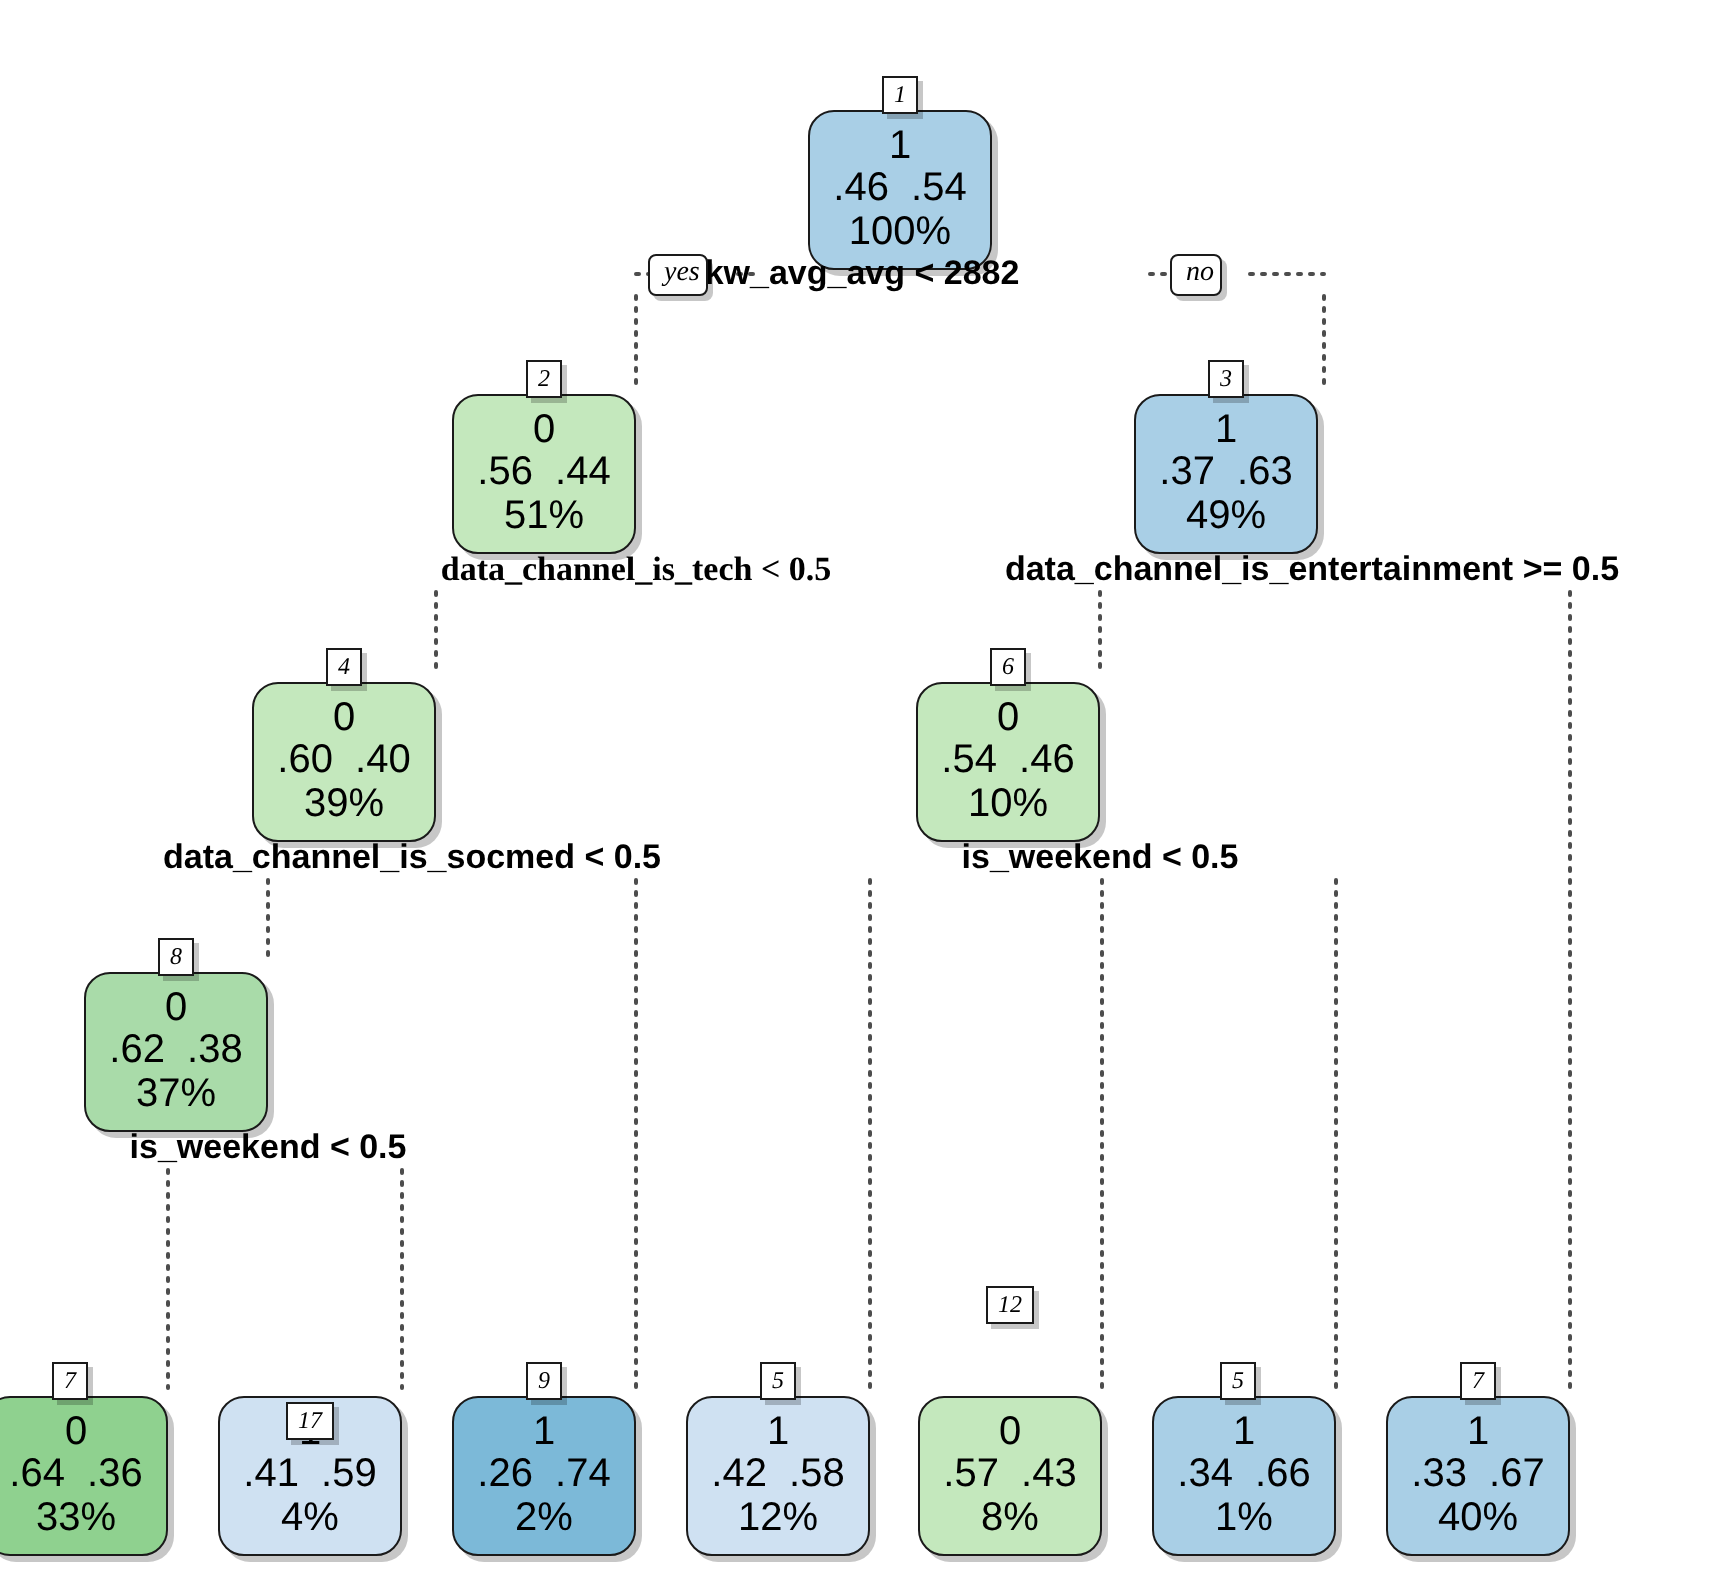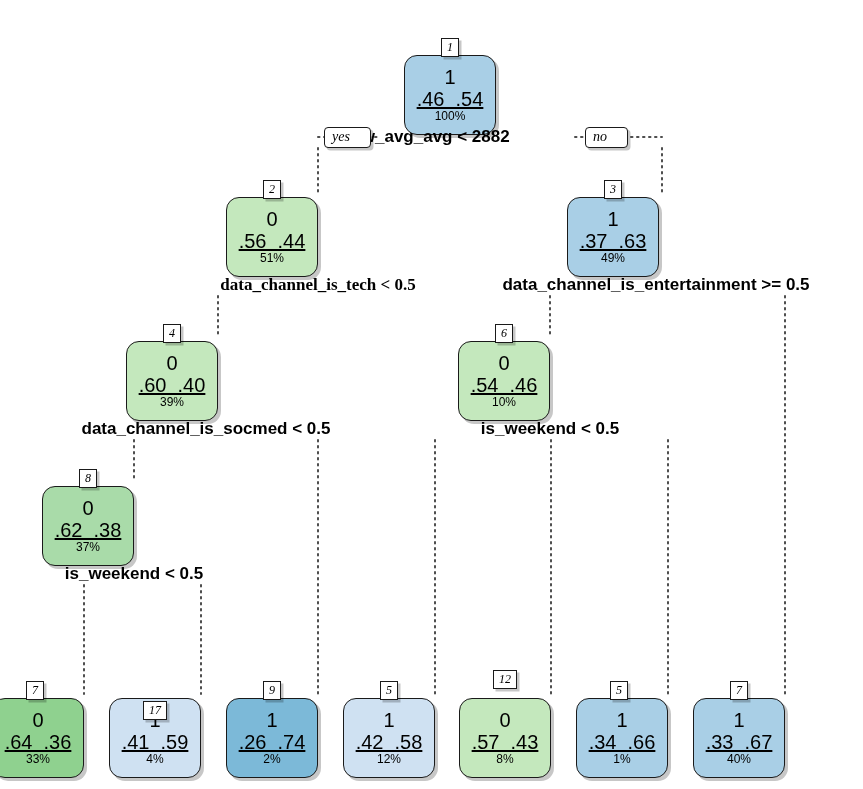--- a/index.html
+++ b/index.html
@@ -52,24 +52,23 @@
     justify-content: center;
     color: #000000;
     line-height: 1.08;
   }
   .node .cls {
     font-size: 20px;
   }
   .node .probs {
     font-size: 20px;
     white-space: pre;
-    text-decoration: underline;
   }
   .node .pct {
-    font-size: 12px;
+    font-size: 20px;
   }
 
   
   .node-id {
     position: absolute;
     background: #ffffff;
     border: 1.4px solid #1a1a1a;
     box-shadow: 2.5px 2.5px 0 rgba(0,0,0,0.22);
     font-size: 12px;
     font-style: italic;
@@ -93,21 +92,21 @@
   
   .yesno {
     position: absolute;
     background: #ffffff;
     border: 1.4px solid #1a1a1a;
     border-radius: 4px;
     box-shadow: 2.5px 2.5px 0 rgba(0,0,0,0.22);
     font-size: 14px;
     font-style: italic;
     font-family: "Liberation Serif", serif;
-    padding: 2px 20px 3px 7px;
+    padding: 2px 3px 3px 7px;
     line-height: 1;
     color: #000;
     z-index: 6;
   }
 </style>
 </head>
 <body>
 
 <div id="tree-canvas">
 
@@ -189,21 +188,21 @@
         <div class="cls">1</div>
         <div class="probs">.42  .58</div>
         <div class="pct">12%</div>
       </div>
       <div class="node-id" style="left: 380px; top: 681px;">5</div>
       <div class="node" style="left: 459px; top: 698px; width: 92px; height: 80px; background: rgb(196, 232, 189);">
         <div class="cls">0</div>
         <div class="probs">.57  .43</div>
         <div class="pct">8%</div>
       </div>
-      <div class="node-id" style="left: 493px; top: 670px;">12</div>
+      <div class="node-id" style="left: 493px; top: 643px;">12</div>
       <div class="node" style="left: 576px; top: 698px; width: 92px; height: 80px; background: rgb(169, 207, 230);">
         <div class="cls">1</div>
         <div class="probs">.34  .66</div>
         <div class="pct">1%</div>
       </div>
       <div class="node-id" style="left: 610px; top: 681px;">5</div>
       <div class="node" style="left: 693px; top: 698px; width: 92px; height: 80px; background: rgb(169, 207, 230);">
         <div class="cls">1</div>
         <div class="probs">.33  .67</div>
         <div class="pct">40%</div>

